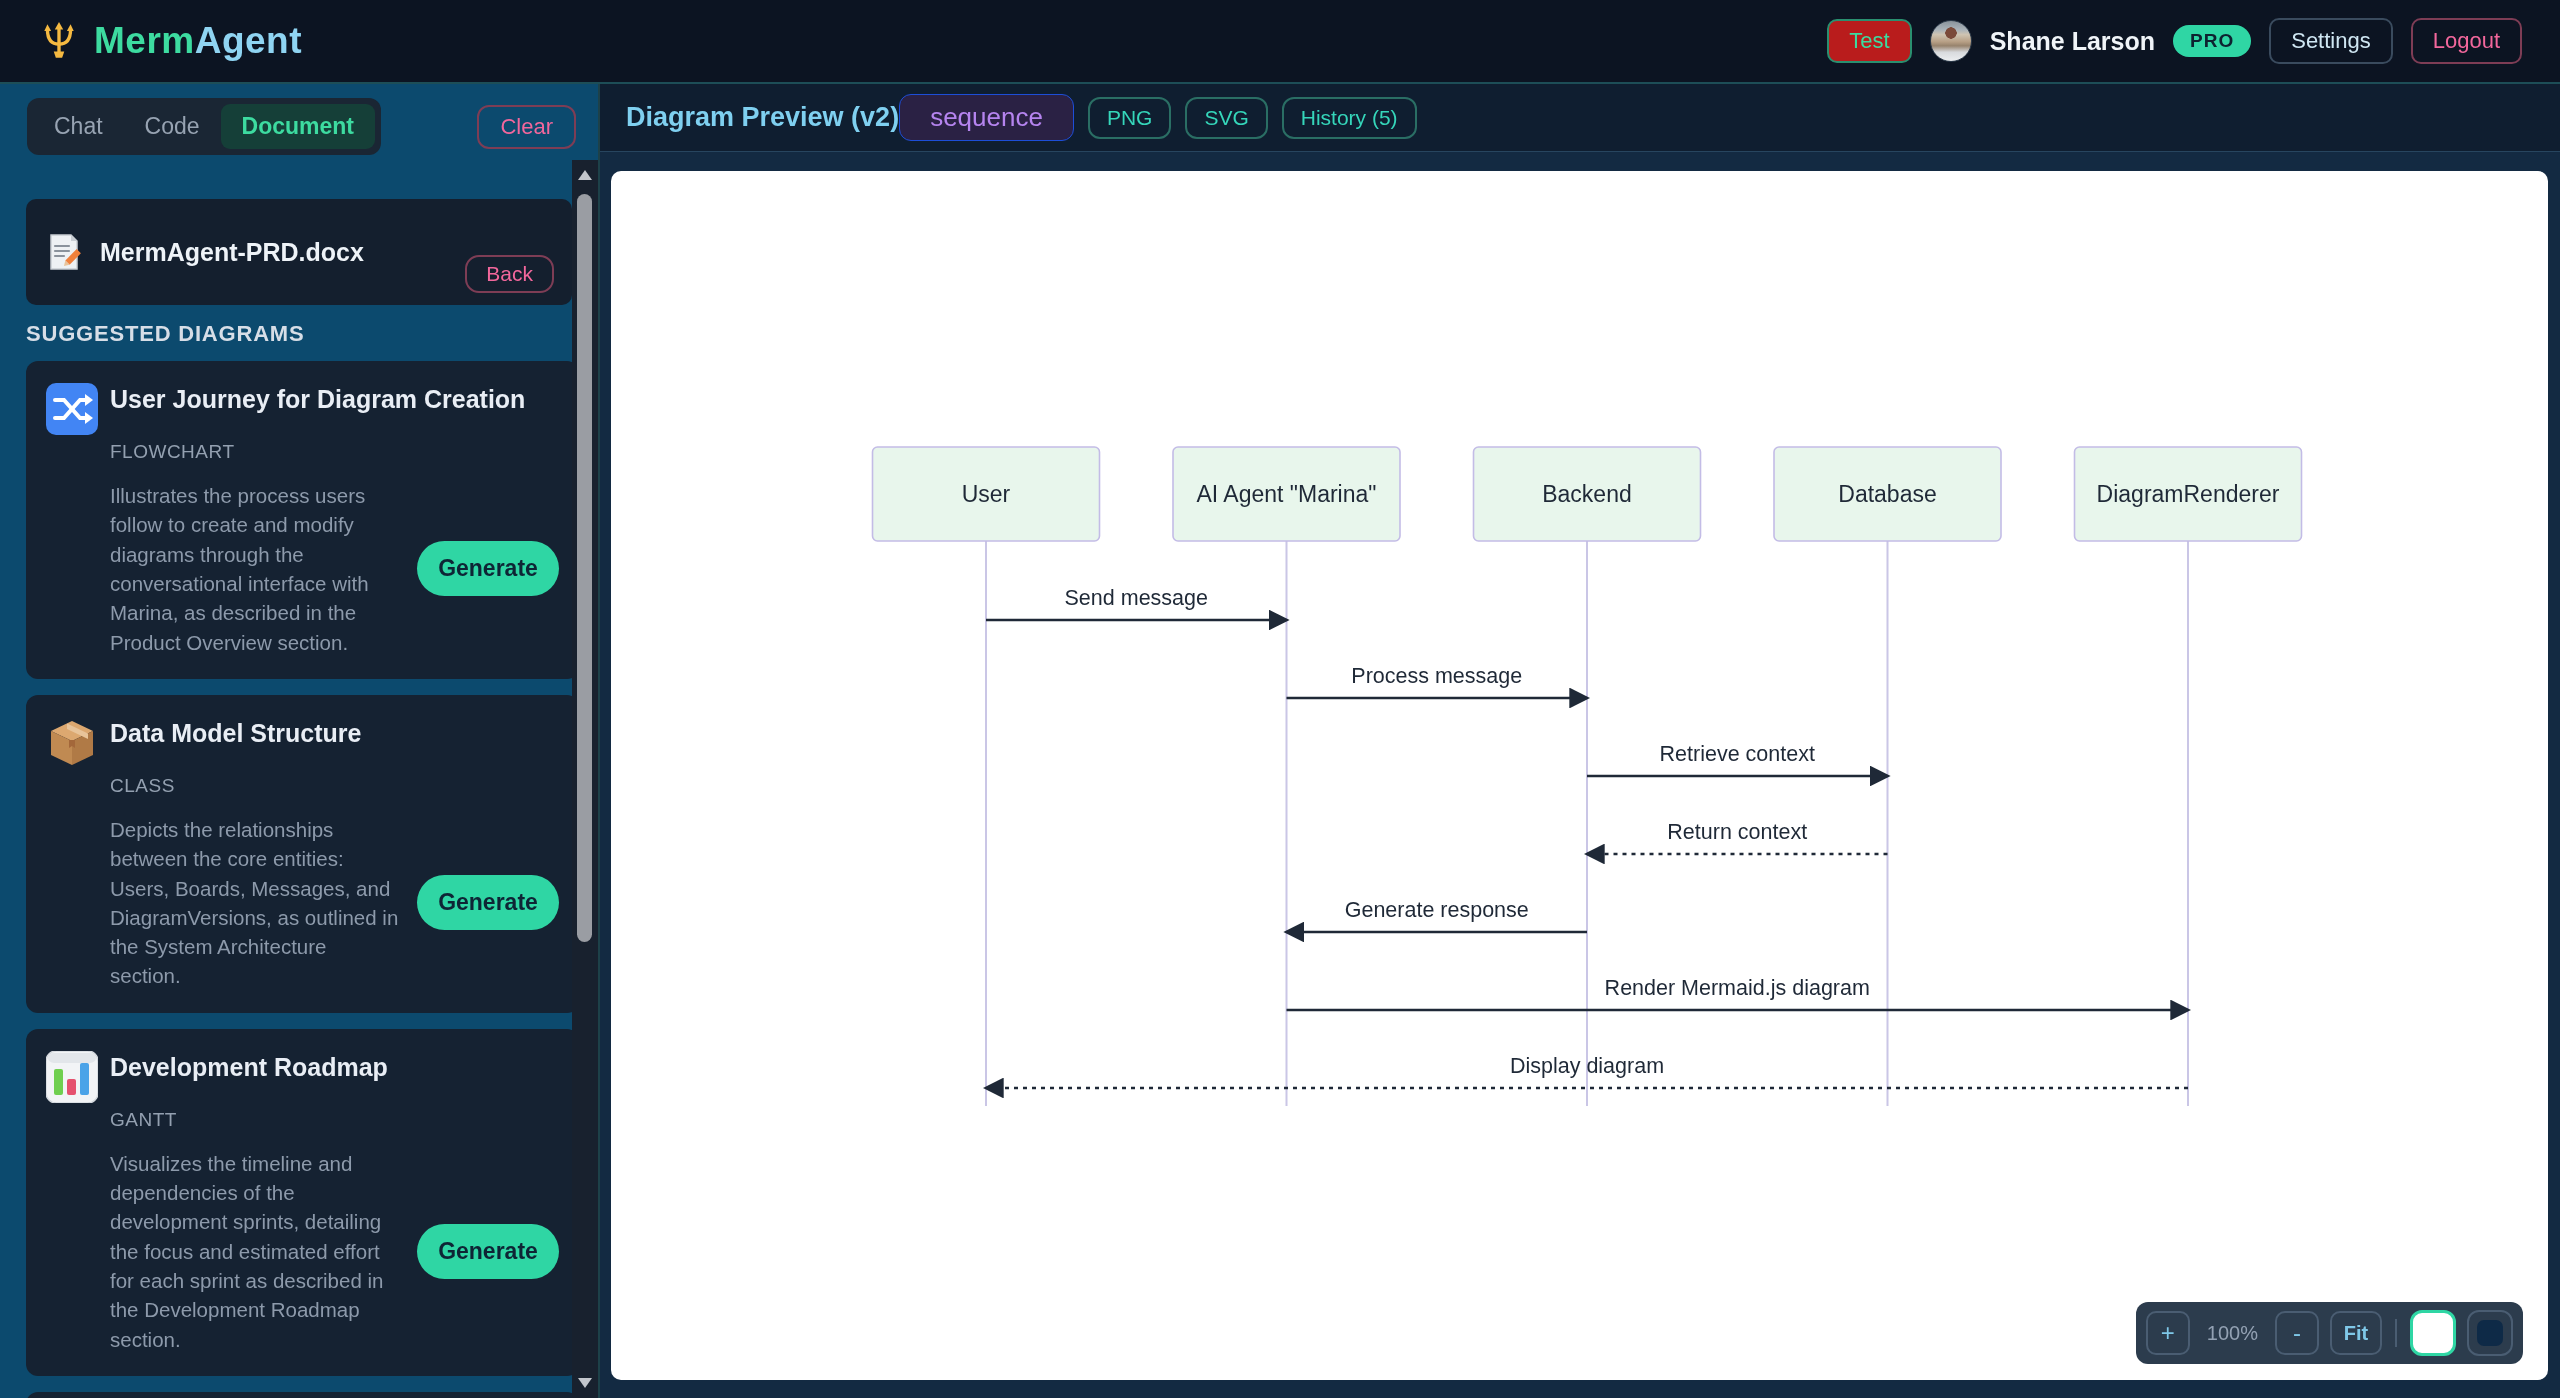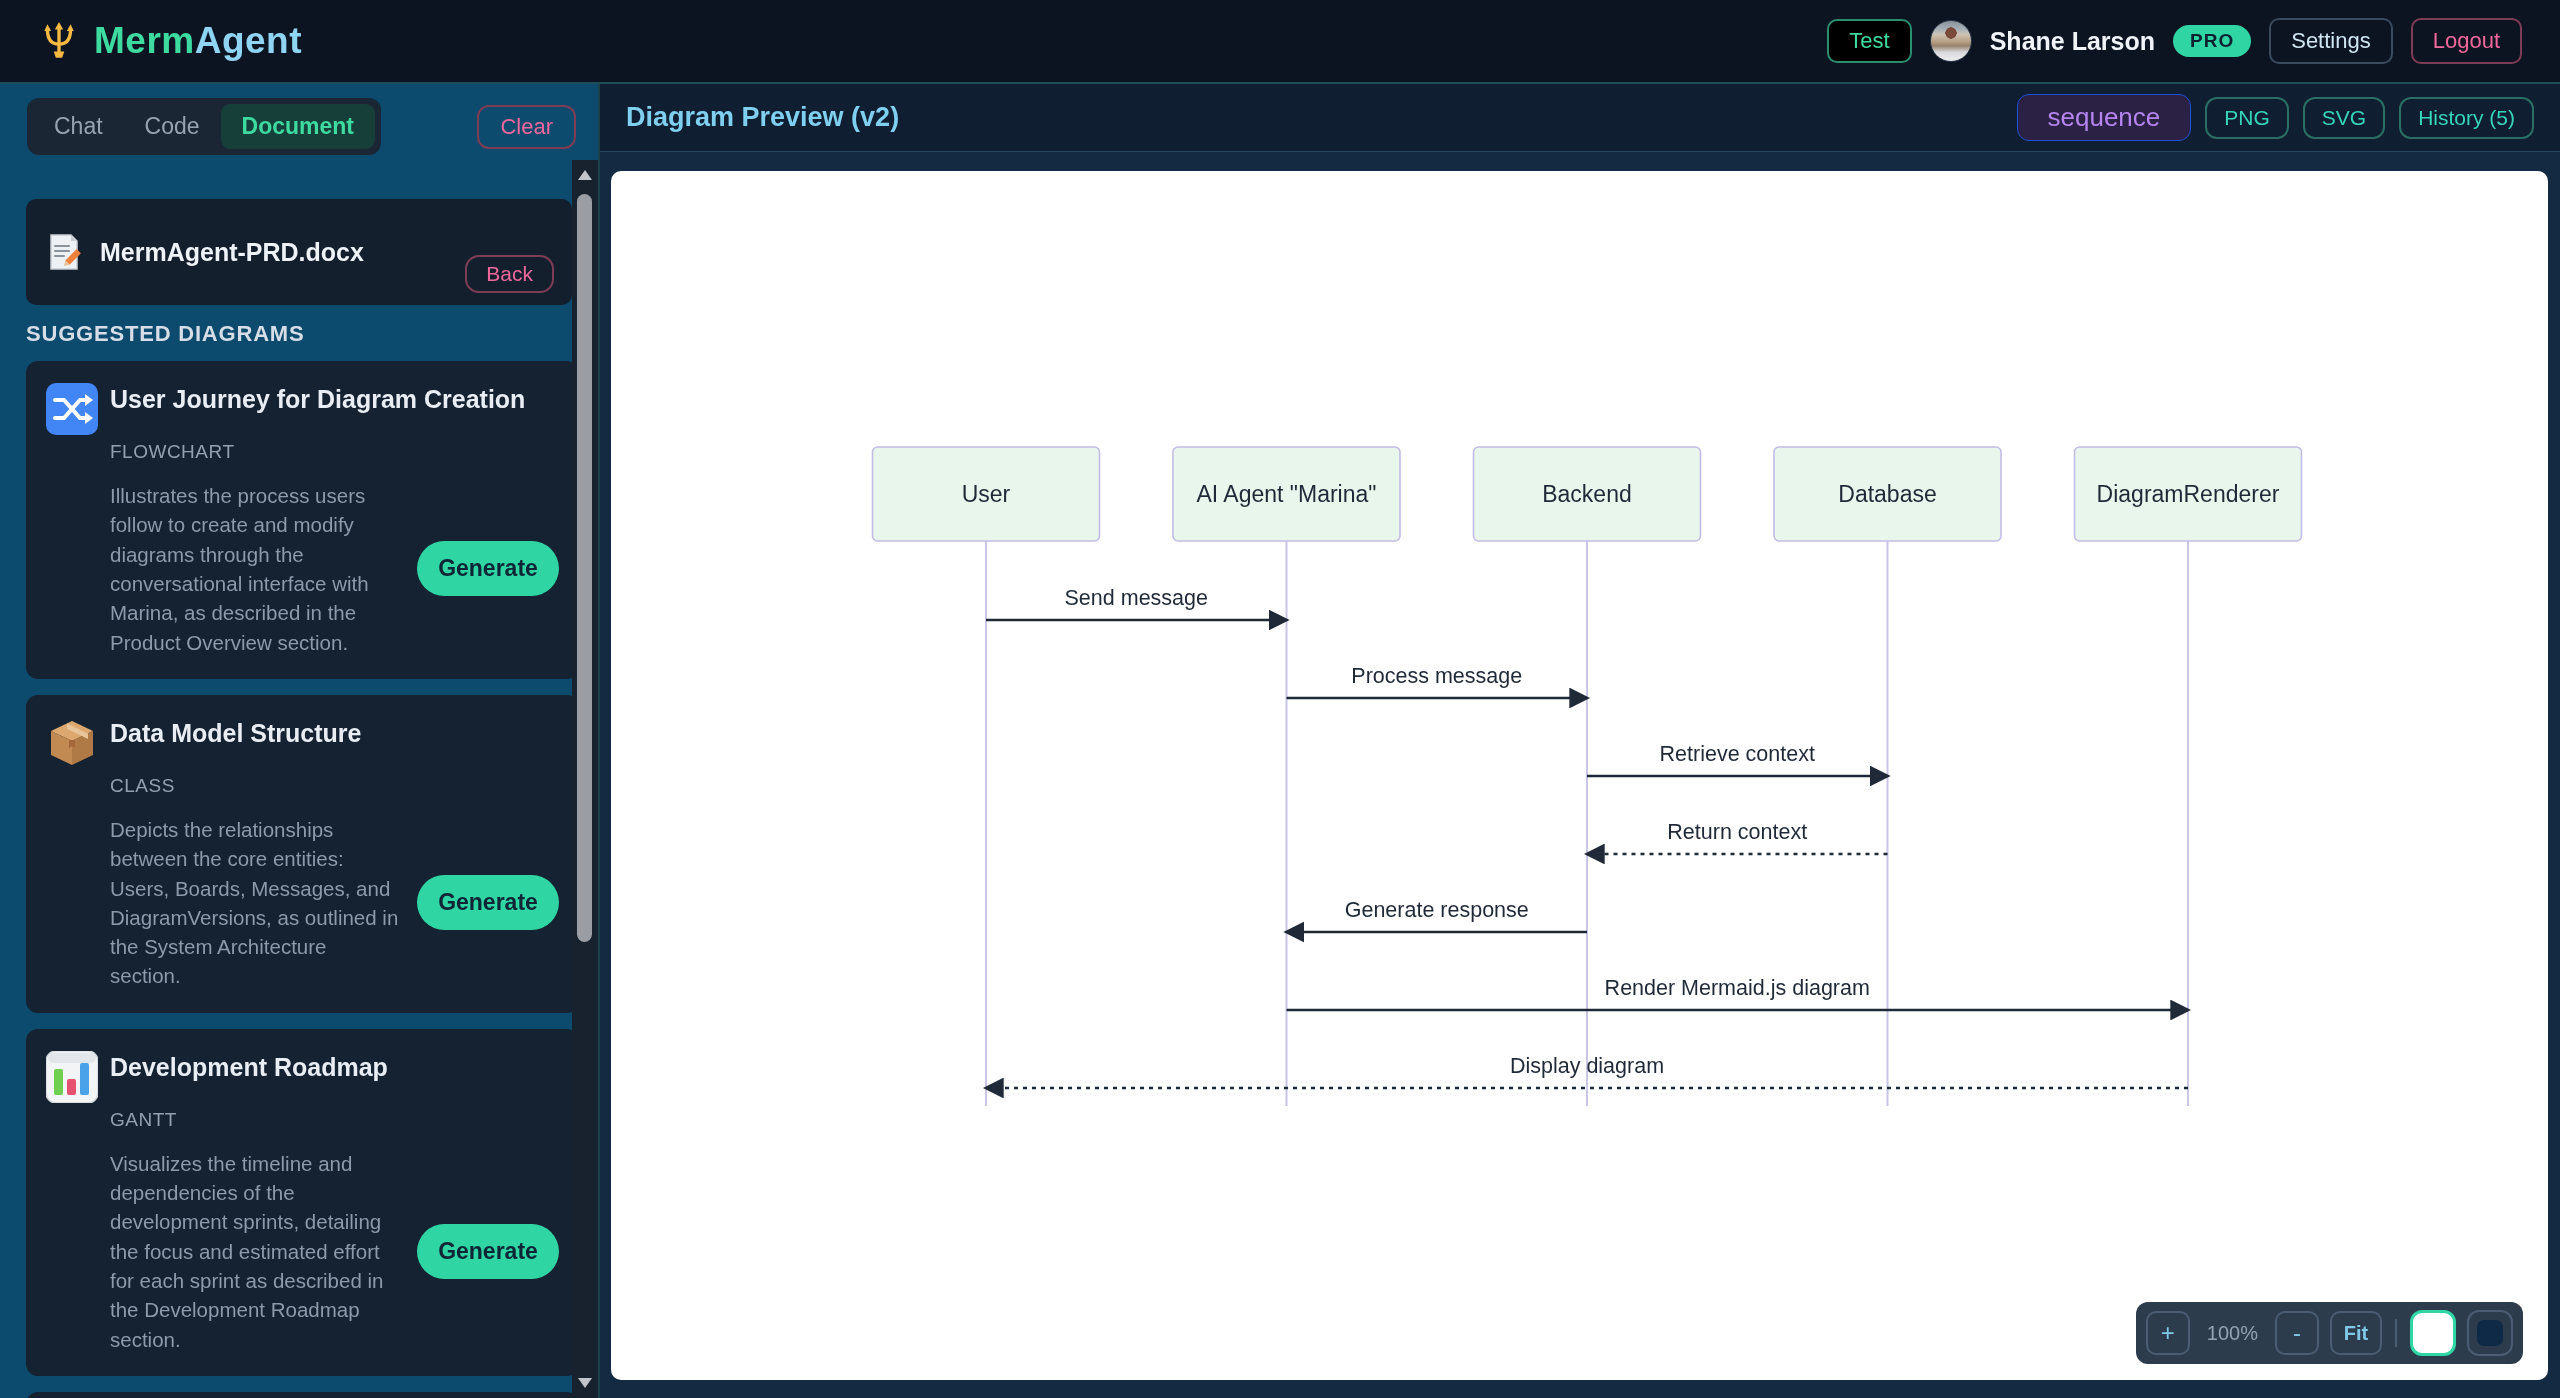--- a/index.html
+++ b/index.html
@@ -7,21 +7,21 @@
               font-family:"Liberation Sans", sans-serif; }
 
   
   .navbar { height:84px; background:#0c1422; display:flex; align-items:center;
             justify-content:space-between; padding:0 38px; border-bottom:2px solid #1d4e57; }
   .logo { display:flex; align-items:center; gap:14px; cursor:pointer; }
   .logo-text { font-size:37px; font-weight:bold; letter-spacing:0.5px; }
   .logo-merm { color:#3ddba0; }
   .logo-agent { color:#8fd4f2; }
   .nav-right { display:flex; align-items:center; gap:18px; }
-  .btn-test { color:#3ddba0; background:#000000; border:2px solid #2a8f6f; border-radius:10px;
+  .btn-test { color:#3ddba0; background:#b91c1c; border:2px solid #2a8f6f; border-radius:10px;
               padding:7px 20px; font-size:22px; cursor:pointer; }
   .avatar { width:42px; height:42px; border-radius:50%; cursor:pointer;
             background:
               radial-gradient(circle at 50% 30%, #7b4a3a 0 16%, transparent 17%),
               linear-gradient(180deg,#8a939b 0%, #aab3ba 22%, #cfc4b2 34%, #b79f85 52%, #97836d 62%, #d8dadd 78%, #eceef0 100%);
             border:1px solid #2c3a4a; }
   .user-name { color:#f0f4f8; font-size:25px; font-weight:bold; }
   .badge-pro { background:#2fd6a4; color:#0d2230; font-size:19px; font-weight:bold;
                padding:5px 17px; border-radius:999px; letter-spacing:1px; }
   .btn-settings { color:#cfe6f2; background:transparent; border:2px solid #3a4b5e; border-radius:10px;
@@ -70,21 +70,21 @@
   .sb-up, .sb-down { position:absolute; left:6px; width:0; height:0;
                      border-left:7px solid transparent; border-right:7px solid transparent; cursor:pointer; }
   .sb-up { top:10px; border-bottom:10px solid #c2c6cc; }
   .sb-down { bottom:10px; border-top:10px solid #c2c6cc; }
   .sb-thumb { position:absolute; top:34px; left:5px; width:15px; height:748px; background:#9a9da3;
               border-radius:8px; cursor:grab; }
 
   
   .main { flex:1; display:flex; flex-direction:column; min-width:0; }
   .preview-header { height:68px; background:#0f1e30; border-bottom:1px solid #27455f;
-                    display:flex; align-items:center; justify-content:space-between; padding:0 26px; }
+                    display:flex; align-items:center; padding:0 26px; }
   .preview-title { color:#7fd0f0; font-size:27px; font-weight:bold; }
   .preview-actions { display:flex; align-items:center; gap:14px; }
   .badge-type { color:#b584ef; background:#2a2144; border:1px solid #1d4ed8; border-radius:12px;
                 padding:7px 30px; font-size:26px; }
   .btn-export { color:#35d6ba; background:transparent; border:2px solid #2a6e64; border-radius:12px;
                 padding:7px 17px; font-size:21px; cursor:pointer; }
 
   .preview-content { flex:1; background:#132a42; padding:19px 12px 18px 11px; position:relative; }
   .canvas { width:100%; height:100%; background:#ffffff; border-radius:10px; position:relative;
             overflow:hidden;padding-left:23px; }

